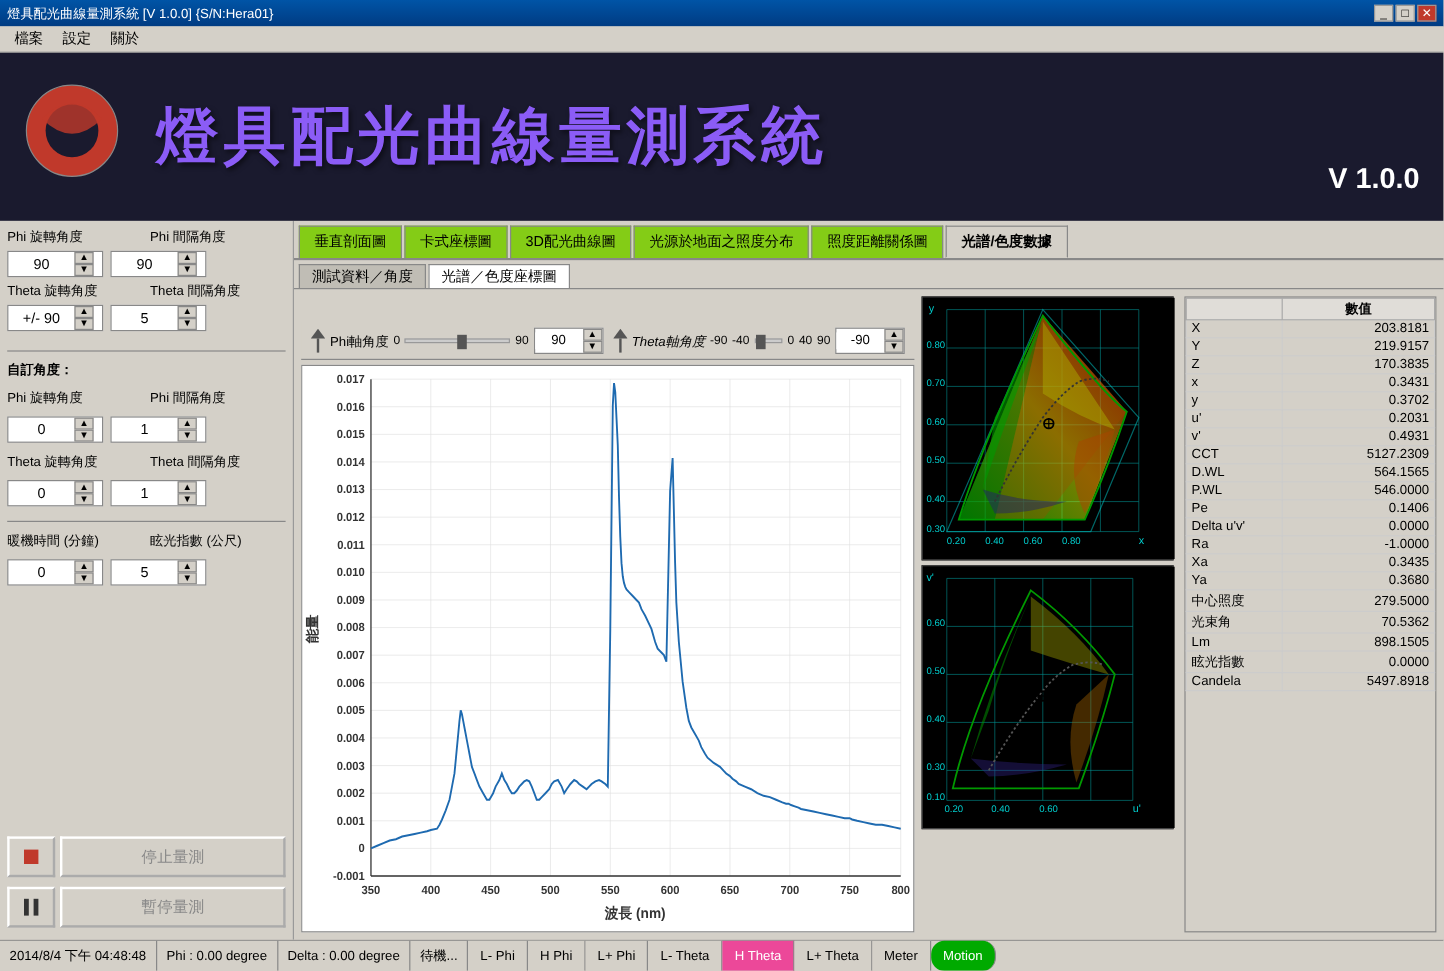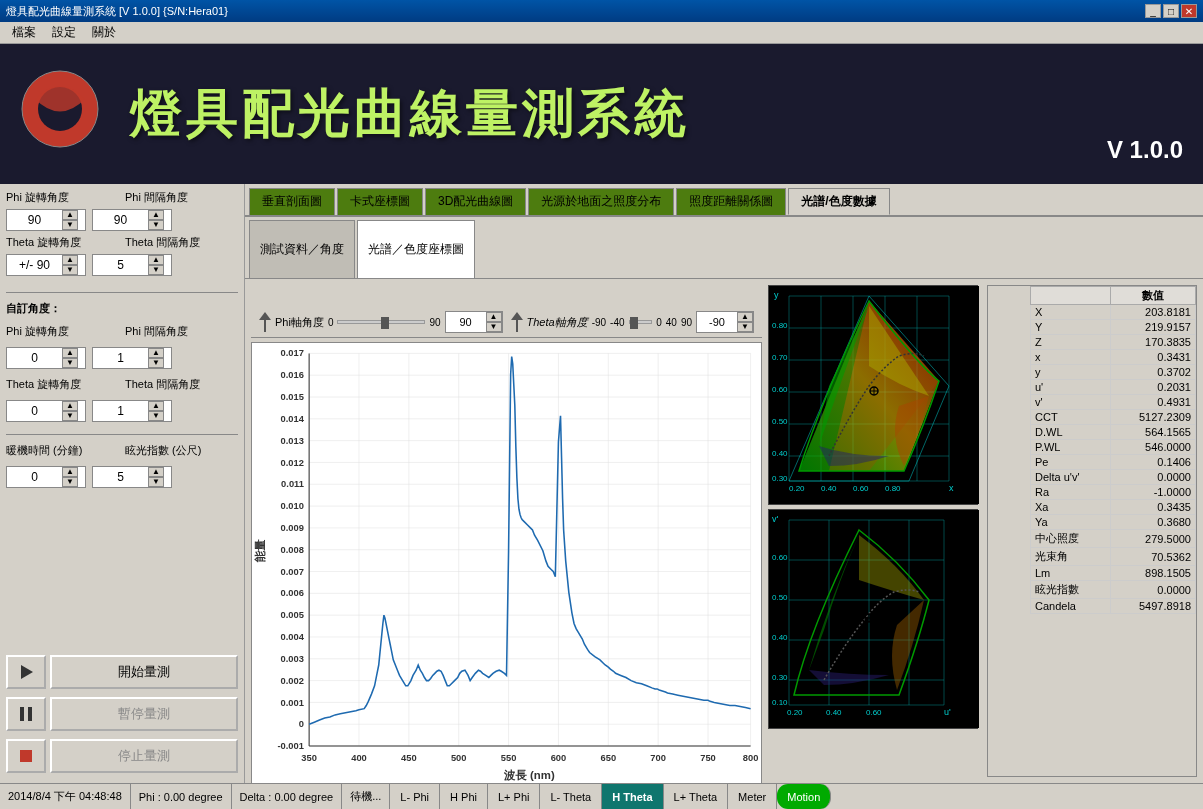--- a/index.html
+++ b/index.html
@@ -49,21 +49,21 @@
       align-items: center;
       padding: 10px 20px;
       position: relative;
     }
     #header-logo {
       width: 90px;
       height: 90px;
       margin-right: 20px;
     }
     #header-title {
-      color: #bef264;
+      color: #8b5cf6;
       font-size: 52px;
       font-weight: bold;
       letter-spacing: 4px;
       flex: 1;
       text-shadow: 2px 2px 4px rgba(0,0,0,0.5);
     }
     #header-version {
       color: white;
       font-size: 24px;
       font-weight: bold;
@@ -196,42 +196,42 @@
     
     #top-tabs {
       display: flex;
       border-bottom: 2px solid #888;
       background: #d4d0c8;
       padding-top: 4px;
       padding-left: 4px;
     }
     .top-tab {
       padding: 4px 12px;
-      background: #4d7c0f;
+      background: #84cc16;
       border: 1px solid #888;
       border-bottom: none;
       cursor: pointer;
       font-size: 12px;
       margin-right: 2px;
     }
     .top-tab.active {
       background: #d4d0c8;
       border-bottom: 1px solid #d4d0c8;
       font-weight: bold;
     }
 
     
     #sub-tabs {
       display: flex;
       border-bottom: 1px solid #888;
       padding: 3px 4px 0;
       background: #d4d0c8;
     }
     .sub-tab {
-      padding: 20px 10px;
+      padding: 1px 10px;
       background: #c0bdb5;
       border: 1px solid #888;
       border-bottom: none;
       cursor: pointer;
       font-size: 12px;
       margin-right: 2px;
     }
     .sub-tab.active {
       background: #fff;
     }
@@ -294,21 +294,20 @@
       border: 1px solid #444;
       position: relative;
     }
 
     
     #data-panel {
       width: 210px;
       background: #d4d0c8;
       border: 1px solid #888;
       font-size: 11px;
-      padding-left: 42px;
     }
     #data-panel table {
       width: 100%;
       border-collapse: collapse;
     }
     #data-panel th {
       background: #e0ddd8;
       border: 1px solid #aaa;
       padding: 1px 4px;
       text-align: center;
@@ -345,21 +344,21 @@
     .status-btn {
       padding: 2px 10px;
       height: 100%;
       display: flex;
       align-items: center;
       cursor: pointer;
       background: #d4d0c8;
       border-right: 1px solid #888;
       font-size: 11px;
     }
-    .status-btn.active-orange { background: #0f766e; color: white; font-weight: bold; }
+    .status-btn.active-orange { background: #ec4899; color: white; }
     .status-btn.active-green { background: #00aa00; color: white; border-radius: 11px; }
 
     
     .logo-shape {
       width: 80px;
       height: 80px;
     }
   </style>
 </head>
 <body>
@@ -503,41 +502,33 @@
           <div class="spin-btn">▼</div>
         </div>
       </div>
     </div>
 
     <div style="flex:1"></div>
 
     <div class="ctrl-btn-row">
       <div class="ctrl-icon-btn">
         <svg width="18" height="18" viewBox="0 0 18 18">
-          <polygon points="4,2 16,9 4,16" fill="#333"></polygon>
+          <rect x="3" y="3" width="12" height="12" fill="#c0392b"></rect>
         </svg>
       </div>
-      <div class="ctrl-label-btn">開始量測</div>
+      <div class="ctrl-label-btn disabled">停止量測</div>
     </div>
     <div class="ctrl-btn-row">
       <div class="ctrl-icon-btn">
         <svg width="18" height="18" viewBox="0 0 18 18">
           <rect x="3" y="2" width="4" height="14" fill="#333"></rect>
           <rect x="11" y="2" width="4" height="14" fill="#333"></rect>
         </svg>
       </div>
       <div class="ctrl-label-btn disabled">暫停量測</div>
-    </div>
-    <div class="ctrl-btn-row">
-      <div class="ctrl-icon-btn">
-        <svg width="18" height="18" viewBox="0 0 18 18">
-          <rect x="3" y="3" width="12" height="12" fill="#c0392b"></rect>
-        </svg>
-      </div>
-      <div class="ctrl-label-btn disabled">停止量測</div>
     </div>
   </div>
 
   <div id="right-panel">
 
     <div id="top-tabs">
       <div class="top-tab">垂直剖面圖</div>
       <div class="top-tab">卡式座標圖</div>
       <div class="top-tab">3D配光曲線圖</div>
       <div class="top-tab">光源於地面之照度分布</div>

